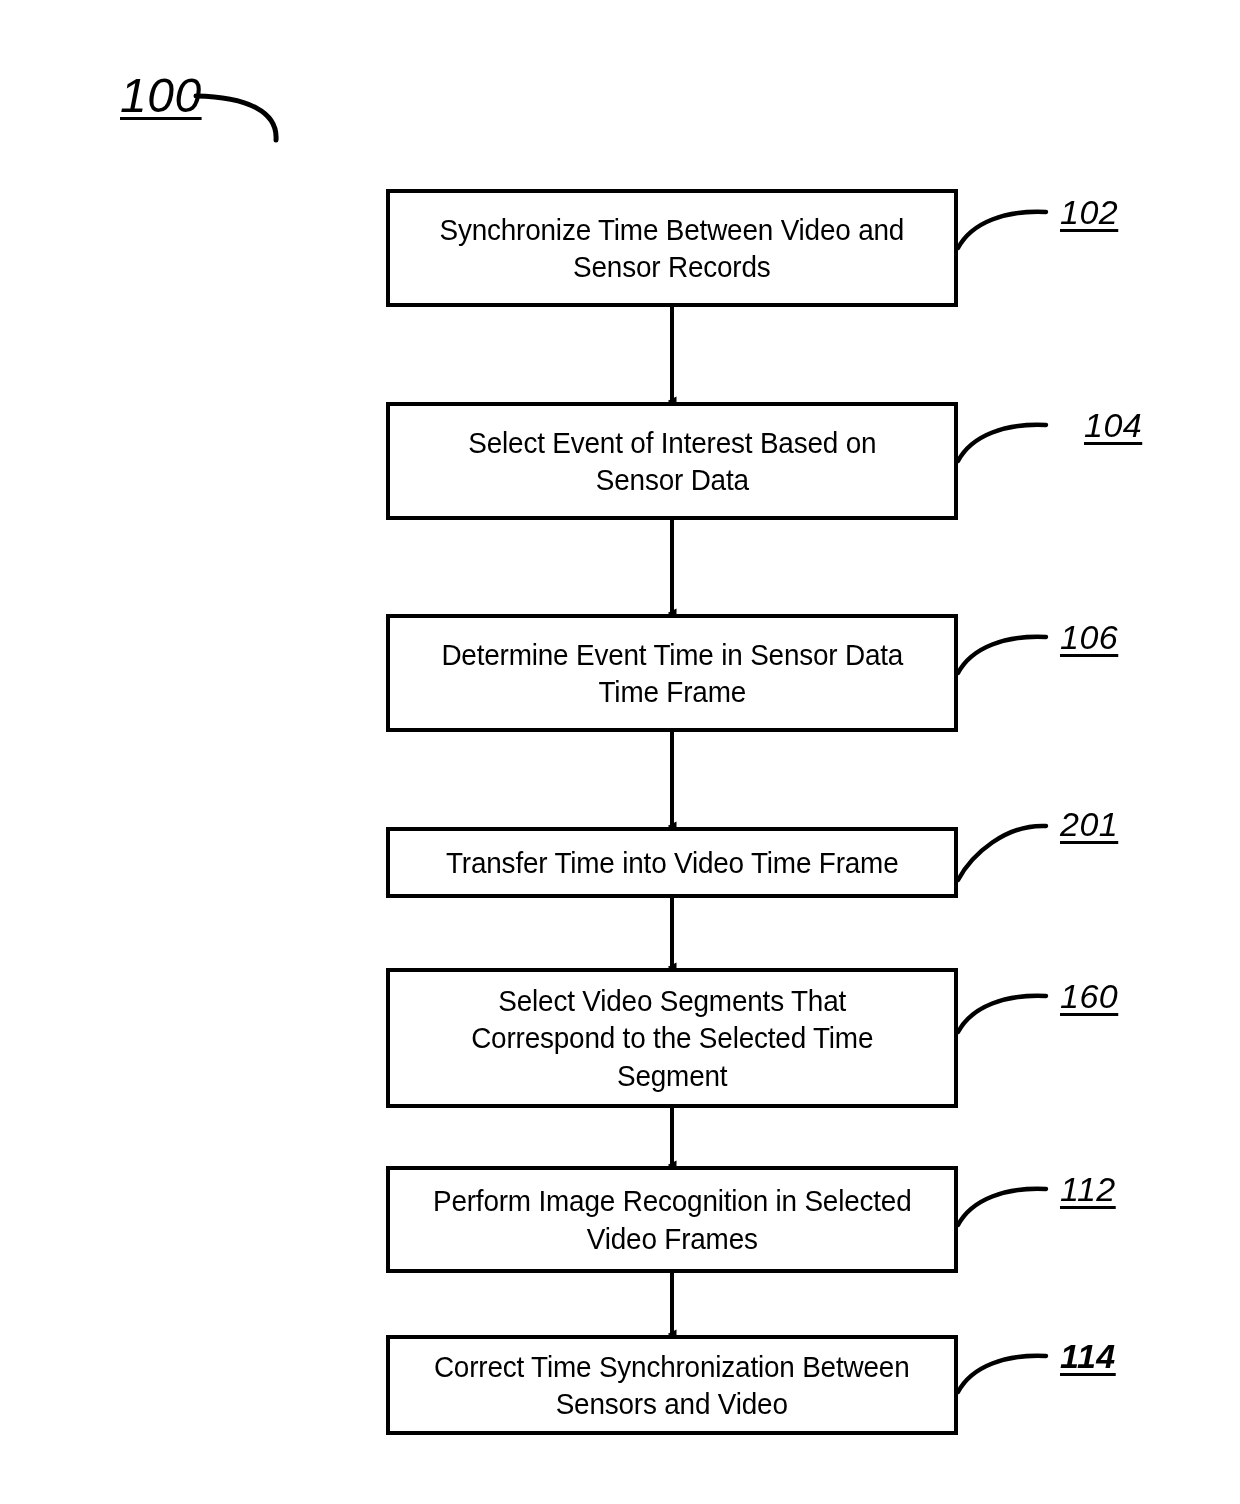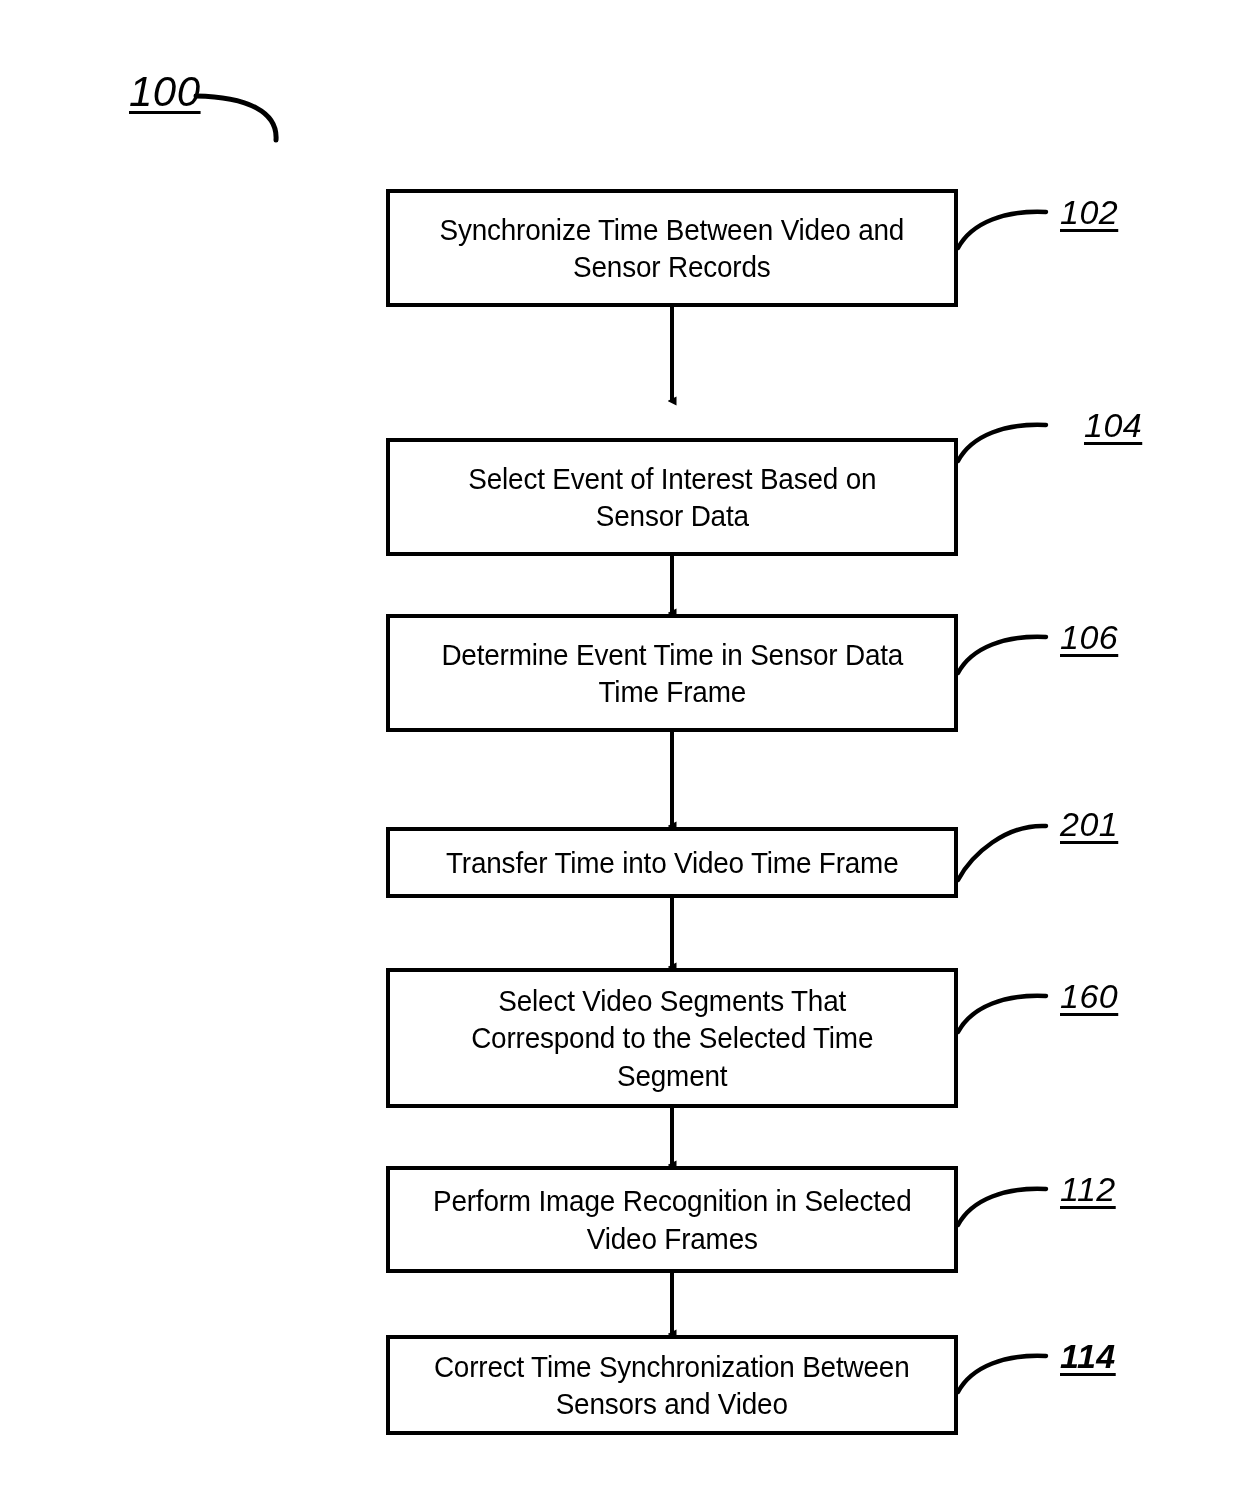--- a/index.html
+++ b/index.html
@@ -23,29 +23,28 @@
     top: 0;
     width: 1240px;
     height: 1504px;
   }
 
   
   .figure-number {
     position: absolute;
     left: 120px;
     top: 68px;
-    font-size: 42px;
+    font-size: 48px;
     font-style: italic;
     font-weight: 400;
     letter-spacing: 0.5px;
     text-decoration: underline;
     text-underline-offset: 5px;
     text-decoration-thickness: 3px;
     white-space: nowrap;
-    margin-left: 9px;
   }
 
   
   .overlay-svg {
     position: absolute;
     left: 0;
     top: 0;
     width: 1240px;
     height: 1504px;
     pointer-events: none;
@@ -119,21 +118,21 @@
     <g id="figure-leader-group">
         <path d="M 196 96 C 248 97 278 112 276 140" fill="none" stroke="#000000" stroke-width="5" stroke-linecap="round"></path>
       </g>
   </svg>
 
   <div id="box-layer">
       <div class="process-box" style="left: 386px; top: 189px; width: 572px; height: 118px;">
         <div class="box-label">Synchronize Time Between Video and
 Sensor Records</div>
       </div>
-      <div class="process-box" style="left: 386px; top: 402px; width: 572px; height: 118px; margin-top: 36px;">
+      <div class="process-box" style="left: 386px; top: 402px; width: 572px; height: 118px;">
         <div class="box-label">Select Event of Interest Based on
 Sensor Data</div>
       </div>
       <div class="process-box" style="left: 386px; top: 614px; width: 572px; height: 118px;">
         <div class="box-label">Determine Event Time in Sensor Data
 Time Frame</div>
       </div>
       <div class="process-box" style="left: 386px; top: 827px; width: 572px; height: 71px; align-items: center;">
         <div class="box-label">Transfer Time into Video Time Frame</div>
       </div>

